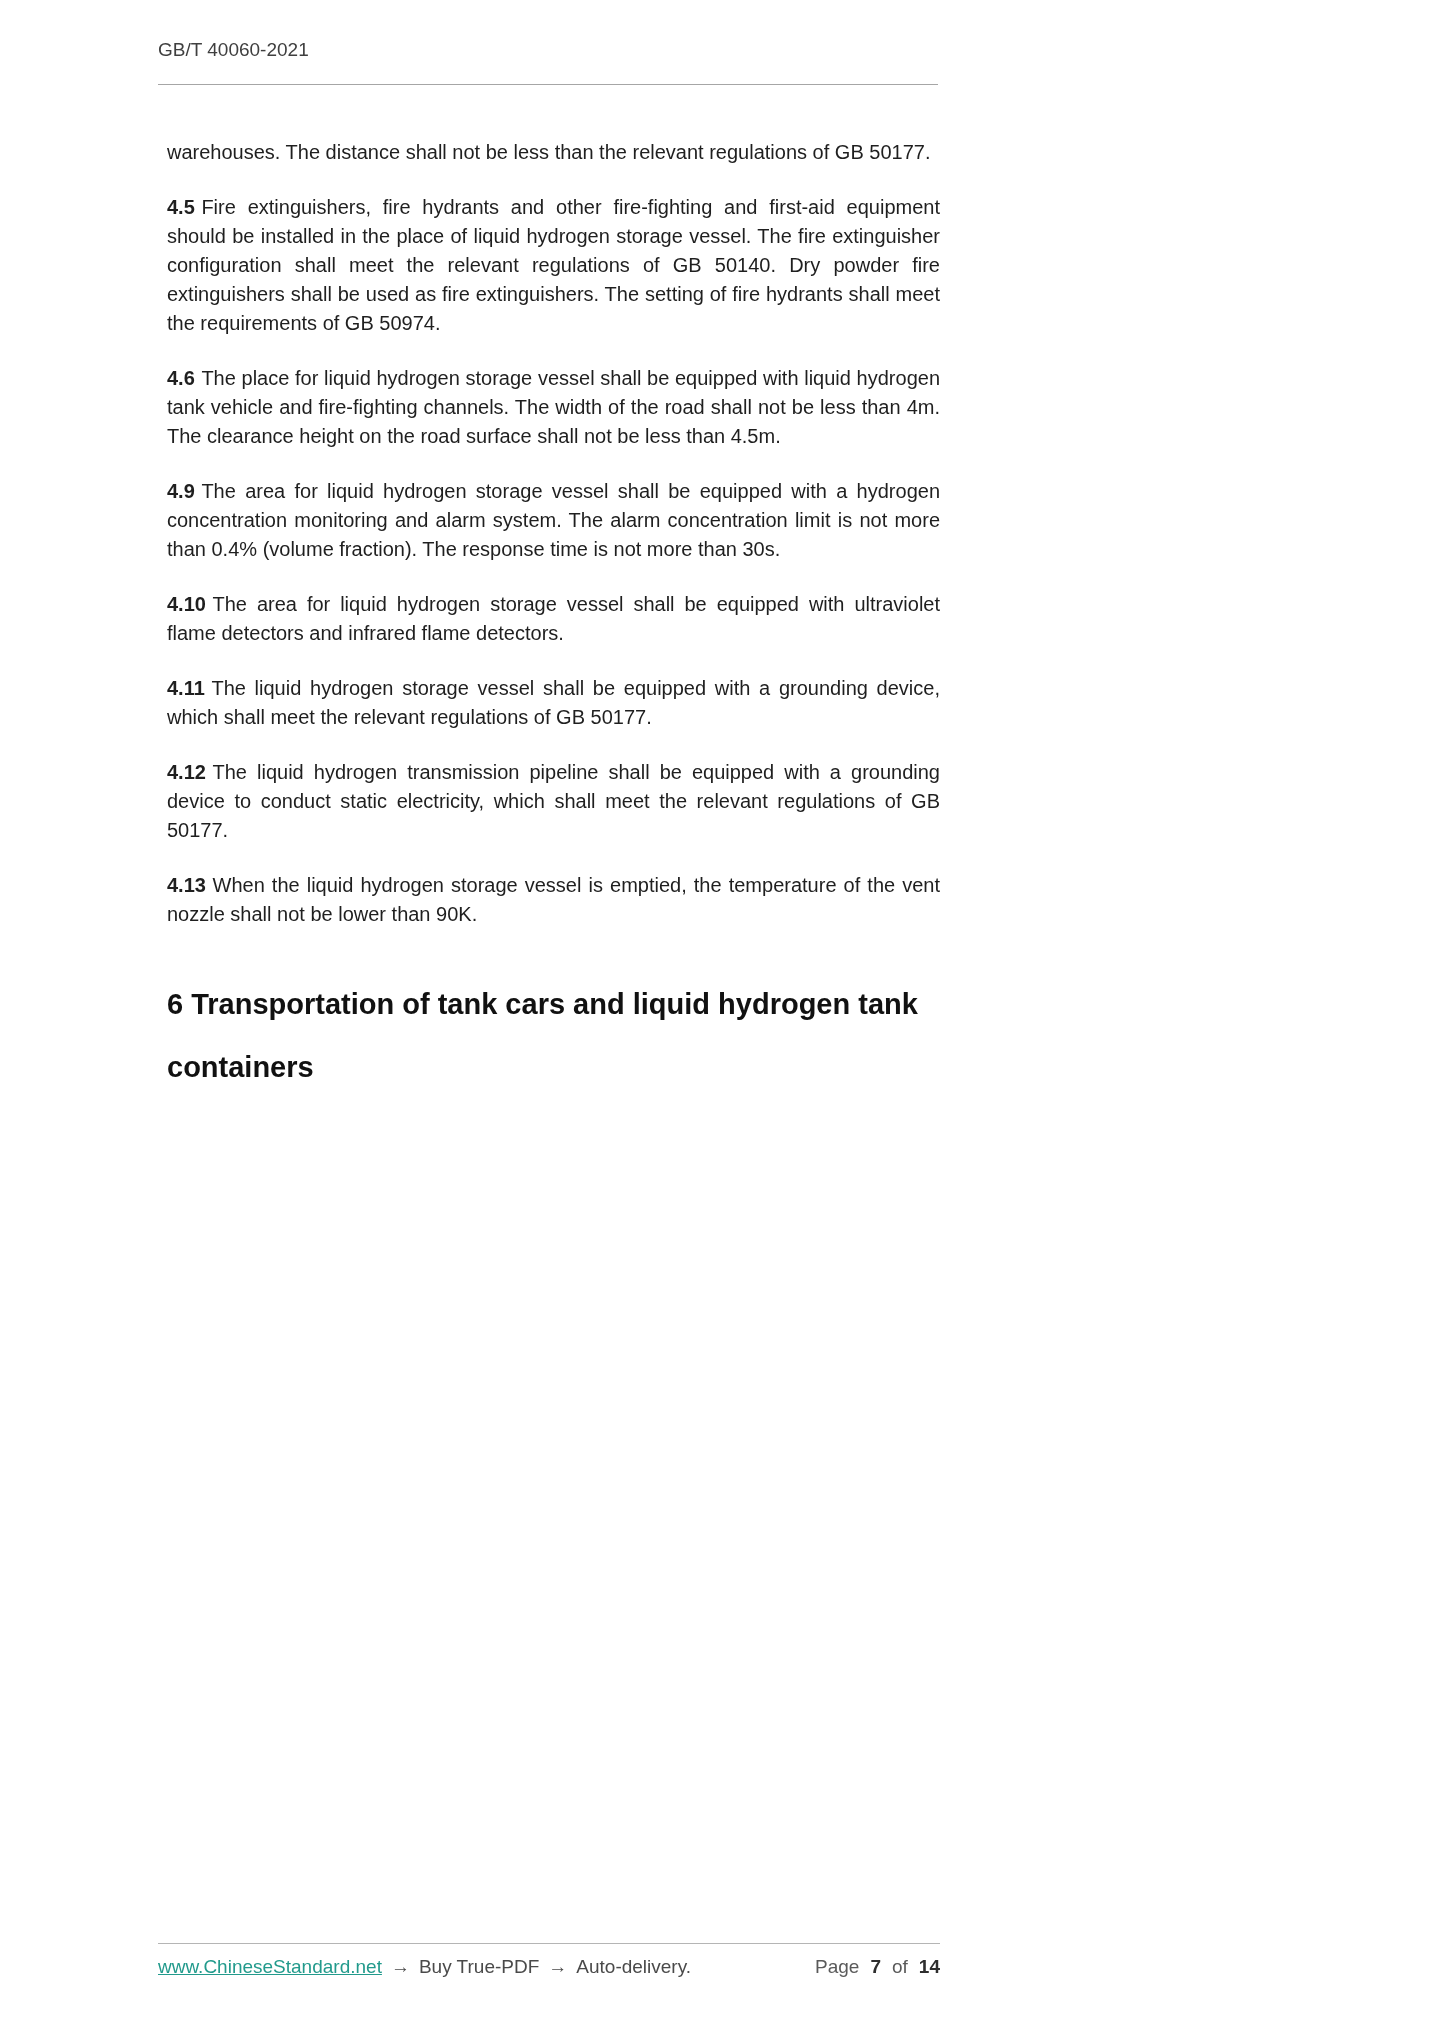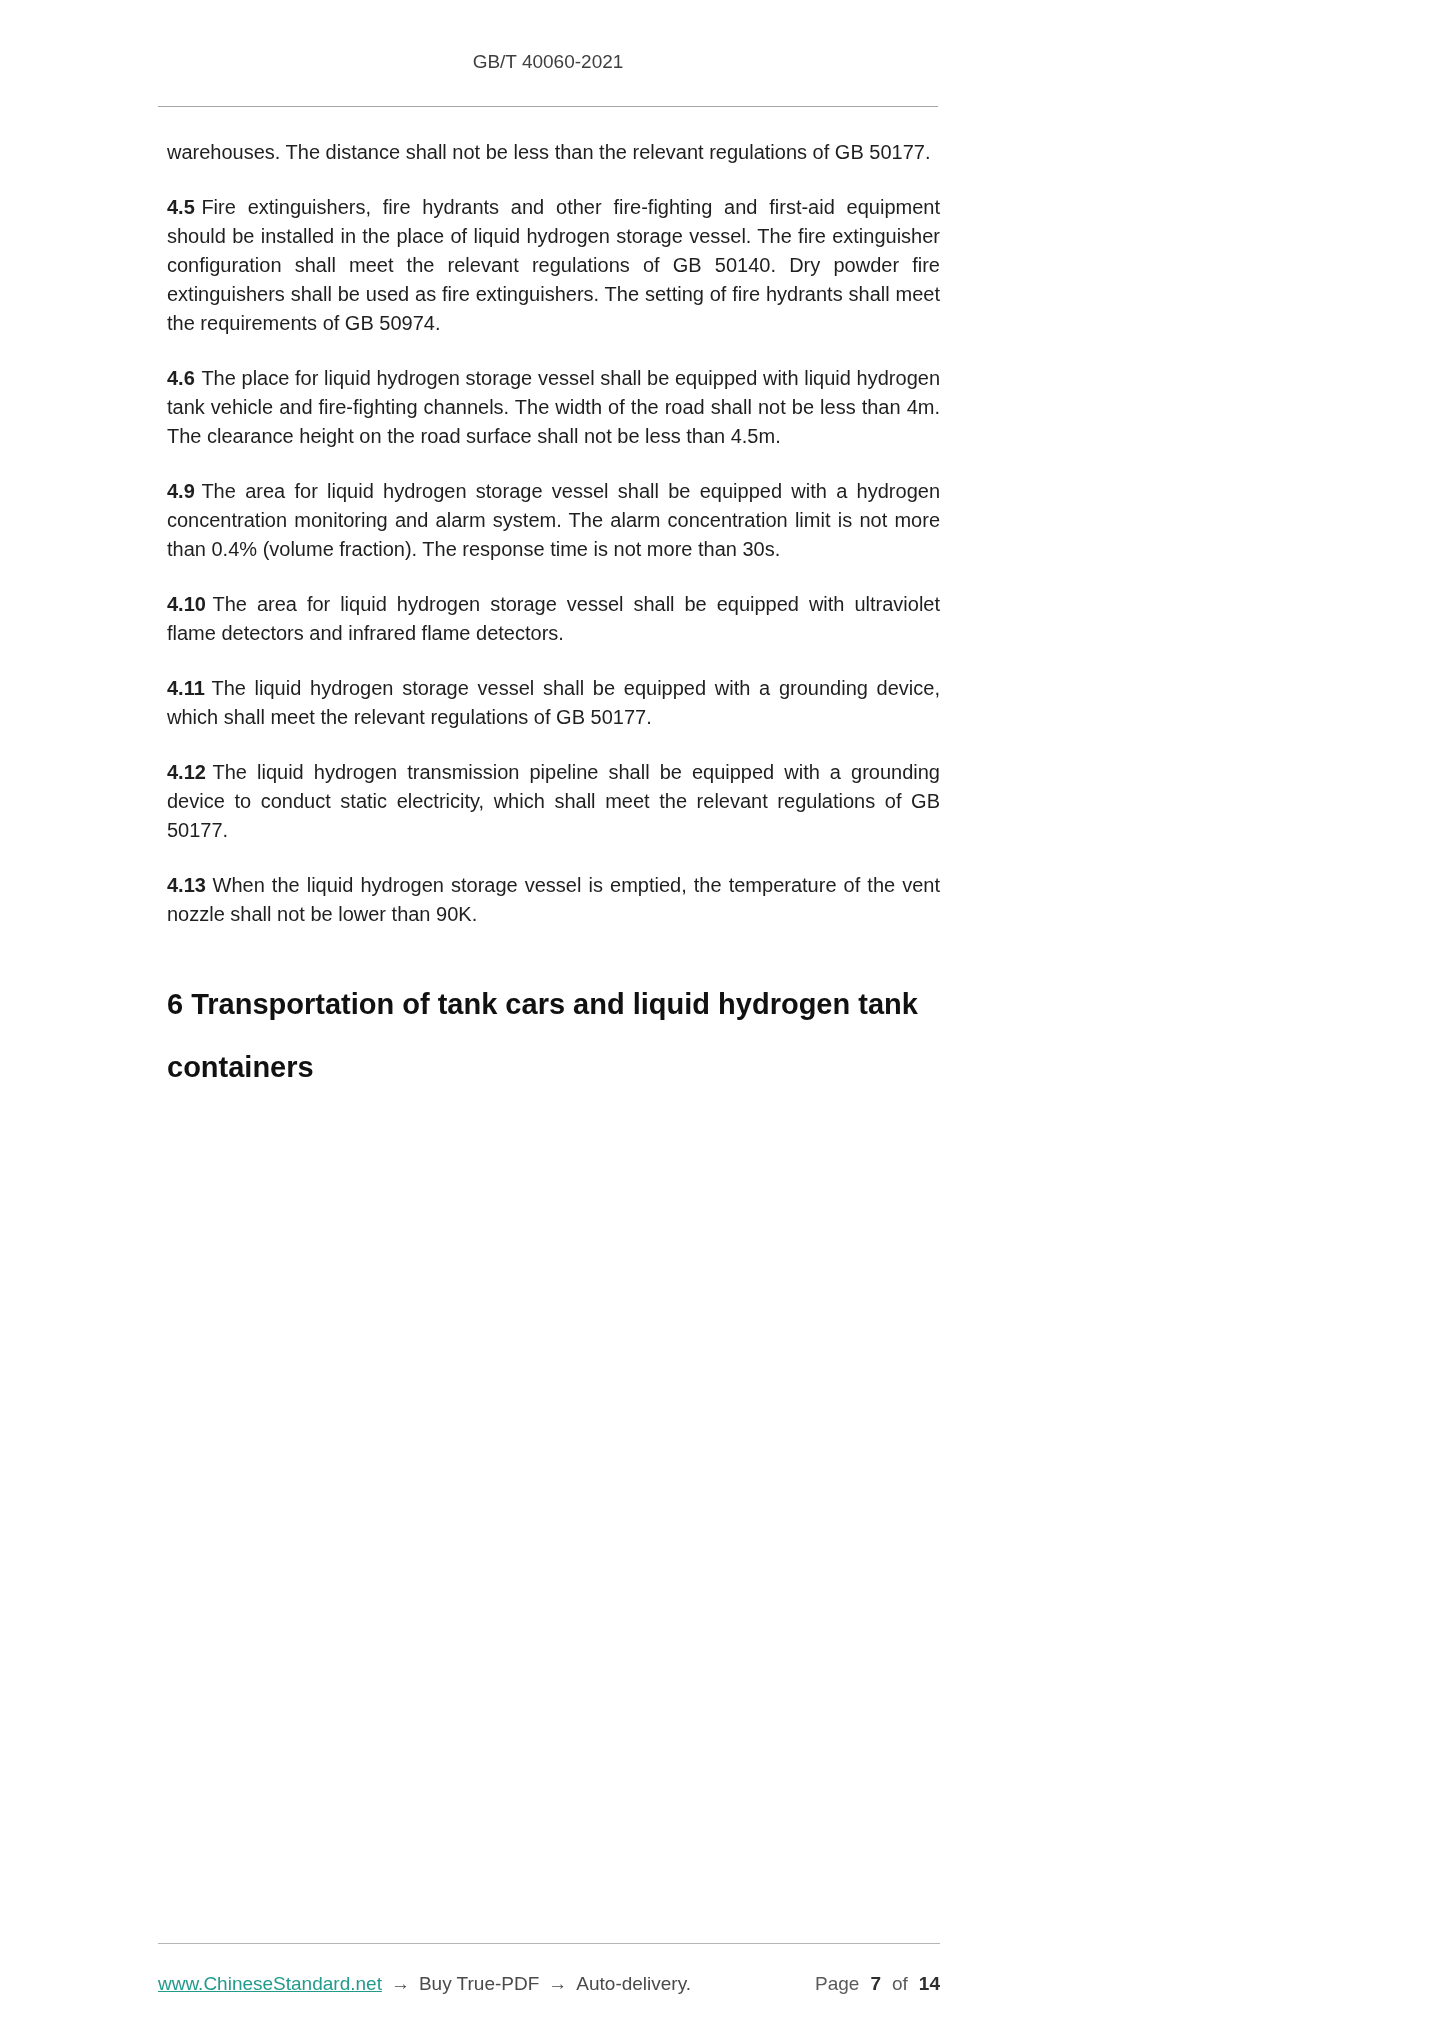--- a/index.html
+++ b/index.html
@@ -9,28 +9,27 @@
     height: 2044px;
     margin: 0 auto;
     background: #ffffff;
     font-family: "Liberation Sans", sans-serif;
     color: #1f1f1f;
     overflow: hidden;
     box-sizing: border-box;
   }
   .page-header {
     position: absolute;
-    top: 50px;
+    top: 38px;
     left: 158px;
     width: 780px;
-    text-align: center;
     font-size: 19px;
     line-height: 24px;
     color: #3f3f3f;
-    padding-bottom: 32px;
+    padding-bottom: 22px;
     border-bottom: 1px solid #a6a6a6;
   }
   .content {
     position: absolute;
     top: 118px;
     left: 167px;
     width: 773px;
     margin-top: 20px;
   }
   .para {
@@ -49,21 +48,21 @@
     line-height: 2.18;
     color: #111;
     text-align: left;
   }
   .page-footer {
     position: absolute;
     top: 1943px;
     left: 158px;
     width: 782px;
     border-top: 1px solid #b5b5b5;
-    padding-top: 29px;
+    padding-top: 12px;
     display: flex;
     justify-content: space-between;
     align-items: baseline;
     font-size: 19px;
     color: #4a4a4a;
   }
   .footer-left {
     display: flex;
     align-items: baseline;
     gap: 9px;

